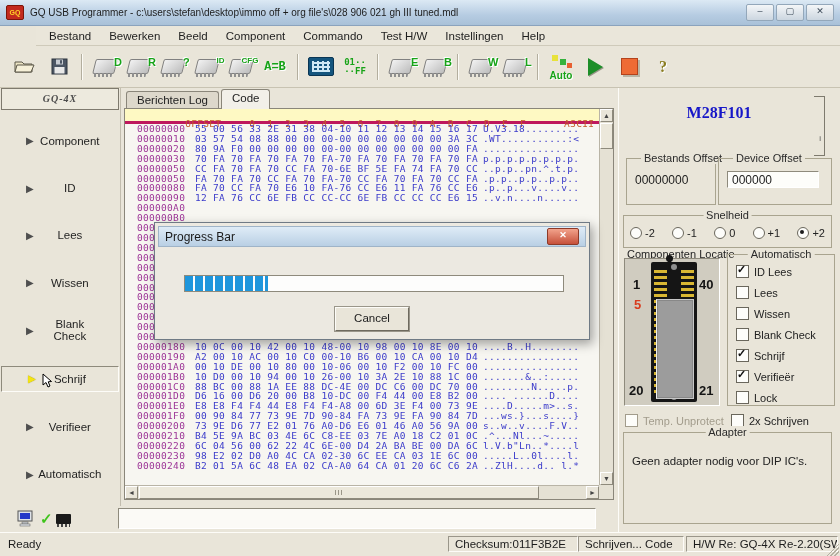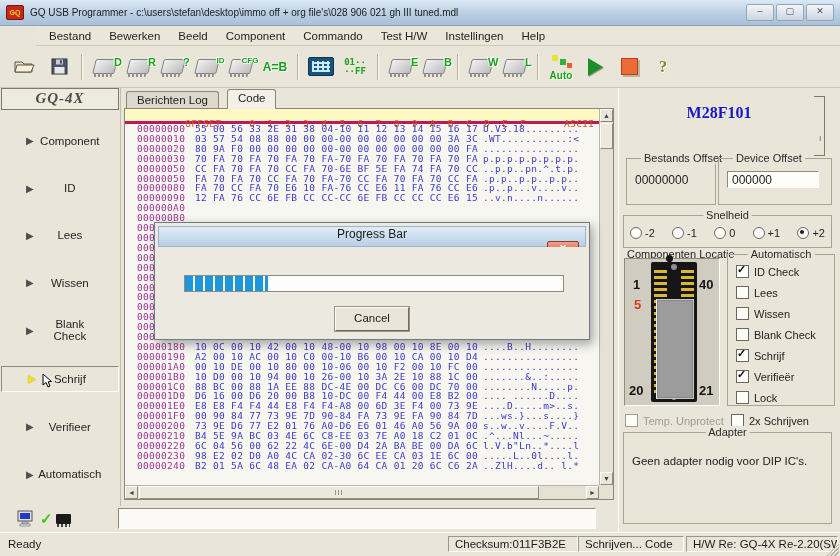--- a/index.html
+++ b/index.html
@@ -26,54 +26,54 @@
   .toolbar{position:absolute;left:0;top:46px;width:840px;height:42px;background:#e9e5d9;
     border-bottom:1px solid #c8c3b2;display:flex;align-items:center;padding-left:8px;box-sizing:border-box;}
   .tbtn{width:34px;height:32px;display:flex;align-items:center;justify-content:center;position:relative;flex:none;}
   .tsep{width:1px;height:26px;background:#b3ae9e;border-right:1px solid #fbfaf5;margin:0 5px;flex:none;}
   .chip{position:relative;width:20px;height:13px;background:linear-gradient(135deg,#f2f2f2,#bdbdbd);
     border:1px solid #808080;border-radius:2px;transform:skewX(-14deg);}
   .chip::after{content:"";position:absolute;left:1px;right:1px;bottom:-4px;height:4px;
     background:repeating-linear-gradient(90deg,#8f8f8f 0 2px,transparent 2px 4px);}
   .chip-label{position:absolute;right:-6px;top:-4px;color:#17a317;font-weight:bold;font-size:11px;
     transform:skewX(14deg);text-shadow:1px 1px 0 #fff,-1px -1px 0 #fff,0 0 2px #fff;}
-  .green-big{color:#17a317;font-weight:bold;font-size:12px;text-shadow:1px 1px 0 #fff;}
+  .green-big{color:#17a317;font-weight:bold;font-size:12px;text-shadow:1px 1px 0 #fff;font-family:Liberation Mono, monospace;}
   .green-two{color:#17a317;font-weight:bold;font-size:9px;line-height:9px;font-family:"DejaVu Sans Mono",monospace;text-align:center;}
   .calc-icon{width:24px;height:17px;background:#14557e;border:1px solid #0a3553;border-radius:2px;position:relative;}
   .calc-icon::after{content:"";position:absolute;left:3px;right:3px;top:3px;bottom:3px;
     background:repeating-linear-gradient(90deg,#cfe8f5 0 2px,transparent 2px 5px),
                repeating-linear-gradient(0deg,#cfe8f5 0 2px,transparent 2px 4px);}
   .auto-icon{position:relative;width:28px;height:28px;}
   .auto-icon .sq1{position:absolute;left:5px;top:2px;width:6px;height:6px;background:#e8e23a;}
   .auto-icon .sq2{position:absolute;left:13px;top:6px;width:6px;height:6px;background:#35b23c;}
   .auto-icon .sq3{position:absolute;left:20px;top:10px;width:5px;height:5px;background:#e86030;}
   .auto-icon .auto-word{position:absolute;left:0;right:0;bottom:0;text-align:center;color:#17a317;
     font-weight:bold;font-size:10px;text-shadow:1px 1px 0 #fff;}
   .play-tri{width:0;height:0;border-left:15px solid #1d8e28;border-top:9px solid transparent;border-bottom:9px solid transparent;filter:drop-shadow(1px 1px 0 #9a968a);}
   .stop-sq{width:15px;height:15px;background:#ee6b35;border:1px solid #b4431c;box-shadow:2px 2px 0 #b9b4a4;}
   .help-q{color:#8a7d20;font-weight:bold;font-size:16px;font-family:"Liberation Serif",serif;text-shadow:1px 1px 0 #fff;}
 
   
   .sidebar{position:absolute;left:0;top:88px;width:121px;height:418px;background:#e9e5d9;
     border-right:1px solid #c2bdae;box-sizing:border-box;}
   .side-logo{height:20px;border:1px solid #7e7a6e;background:#edeade;margin:0 1px;
-    font-family:"Liberation Serif",serif;font-weight:bold;font-style:italic;font-size:15px;
+    font-family:"Liberation Serif",serif;font-weight:bold;font-style:italic;font-size:10px;
     letter-spacing:1px;color:#4c4c4c;text-align:center;line-height:19px;}
   .side-items{position:absolute;top:21px;bottom:0;left:0;right:0;display:flex;flex-direction:column;justify-content:space-around;padding:8px 0;}
   .side-item{position:relative;display:flex;align-items:center;height:24px;padding-left:26px;}
   .side-item .arrow{color:#4f4f4f;font-size:10px;margin-right:4px;}
   .side-item .slabel{flex:1;text-align:center;font-size:11.5px;color:#1f1f1f;padding-right:18px;}
   .side-item.active{border:1px solid;border-color:#8e8a7c #fdfcf8 #fdfcf8 #8e8a7c;margin:0 1px;}
   .side-item.active .arrow{color:#f3e414;text-shadow:0 0 1px #8a7d00;}
   .cursor-svg{position:absolute;left:40px;top:6px;}
 
   
   .tabs{position:absolute;left:126px;top:88px;height:20px;display:flex;align-items:flex-end;}
   .tab{border:1px solid #8a867a;border-bottom:none;border-radius:3px 3px 0 0;background:#ddd8cb;
-    padding:2px 10px 3px 10px;font-size:11.5px;margin-right:8px;position:relative;top:1px;text-align:center;}
+    padding:2px 10px 3px 10px;font-size:11.5px;margin-right:2px;position:relative;top:1px;text-align:center;}
   .tab.active{background:#f2f0e9;padding-bottom:5px;z-index:2;}
   .hexbox{position:absolute;left:124px;top:108px;width:490px;height:392px;background:#f7f6f1;
     border:1px solid #8a867a;box-sizing:border-box;}
   .hexhead{height:12px;background:#fef9c3;border-bottom:3px solid #be185d;}
   .hexscroll-area{position:absolute;left:0;top:0;right:14px;bottom:14px;overflow:hidden;}
   .hexrow,.hexhead{font-family:"DejaVu Sans Mono",monospace;font-size:9.5px;line-height:9.9px;
     white-space:pre;letter-spacing:.3px;padding-left:12px;}
   .hx-off{display:inline-block;width:58px;color:#9c3597;}
   .hx-bytes{display:inline-block;width:288px;color:#3b3bca;}
   .hx-ascii{color:#3b3bca;}
@@ -140,21 +140,21 @@
   .sb-text{position:absolute;left:8px;top:5px;font-size:11.5px;color:#1c1c1c;}
   .sb-cell{position:absolute;top:3px;height:16px;border:1px solid;border-color:#9a968a #fdfcf8 #fdfcf8 #9a968a;
     font-size:11.5px;line-height:15px;padding:0 6px;box-sizing:border-box;white-space:nowrap;overflow:hidden;color:#1c1c1c;}
   .grip{position:absolute;right:1px;bottom:1px;width:13px;height:13px;
     background:linear-gradient(135deg,transparent 0 50%,#b5b0a2 50% 55%,transparent 55% 65%,#b5b0a2 65% 70%,transparent 70% 80%,#b5b0a2 80% 85%,transparent 85%);}
 
   
   .dialog{position:absolute;left:154px;top:222px;width:436px;height:118px;background:#ece9e1;
     border:1px solid #6f7a85;box-shadow:3px 4px 10px rgba(0,0,0,.35);box-sizing:border-box;padding:3px;z-index:10;}
   .dlg-title{height:21px;background:linear-gradient(#dfecf7,#b9cfe4);display:flex;align-items:center;
-    padding:0 6px;font-size:12px;color:#1a1a1a;border:1px solid #9fb4c8;box-sizing:border-box;flex-direction:column;}
+    padding:0 6px;font-size:12px;color:#1a1a1a;border:1px solid #9fb4c8;box-sizing:border-box;}
   .dlg-close{margin-left:auto;width:30px;height:15px;background:linear-gradient(#f2a38c,#c6503a);
     border:1px solid #8d3a28;border-radius:2px;color:#fff;font-weight:bold;font-size:9px;line-height:13px;text-align:center;}
   .dlg-body{position:relative;height:88px;background:#ece9e1;}
   .progress-track{position:absolute;left:26px;top:28px;width:380px;height:17px;background:#fdfdfc;
     border:1px solid #8e8a7c;box-sizing:border-box;}
   .progress-fill{height:100%;background:repeating-linear-gradient(90deg,#1e96dc 0 8px,#fdfdfc 8px 10px);}
   .dlg-cancel{position:absolute;left:50%;transform:translateX(-50%);top:60px;width:72px;height:22px;
     background:#e9e5d9;border:1px solid;border-color:#fdfcf8 #6e6a5e #6e6a5e #fdfcf8;box-shadow:0 0 0 1px #9a968a;
     font-size:11.5px;line-height:20px;text-align:center;color:#1c1c1c;}
 </style>
@@ -436,21 +436,21 @@
       <div class="pin-num red" style="left:9px;top:38px;">5</div>
       <div class="pin-num" style="left:4px;top:124px;">20</div>
       <div class="pin-num" style="left:74px;top:124px;">21</div>
     </div>
 
     <div class="group" style="left:108px;top:166px;width:108px;height:152px;">
       <div class="glabel center">Automatisch</div>
       <div id="auto-checks" style="position:absolute;left:8px;top:6px;right:2px;">
           <div class="check-row">
             <span class="cbox checked"></span>
-            <span>ID Check</span>
+            <span>ID Lees</span>
           </div>
           <div class="check-row">
             <span class="cbox"></span>
             <span>Lees</span>
           </div>
           <div class="check-row">
             <span class="cbox"></span>
             <span>Wissen</span>
           </div>
           <div class="check-row">

